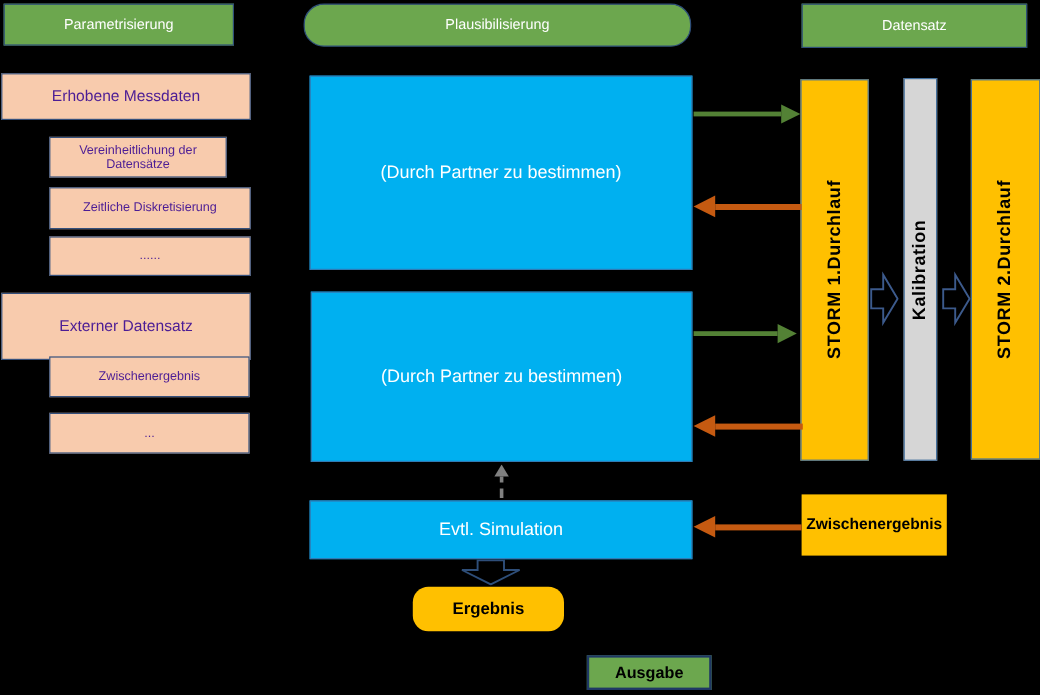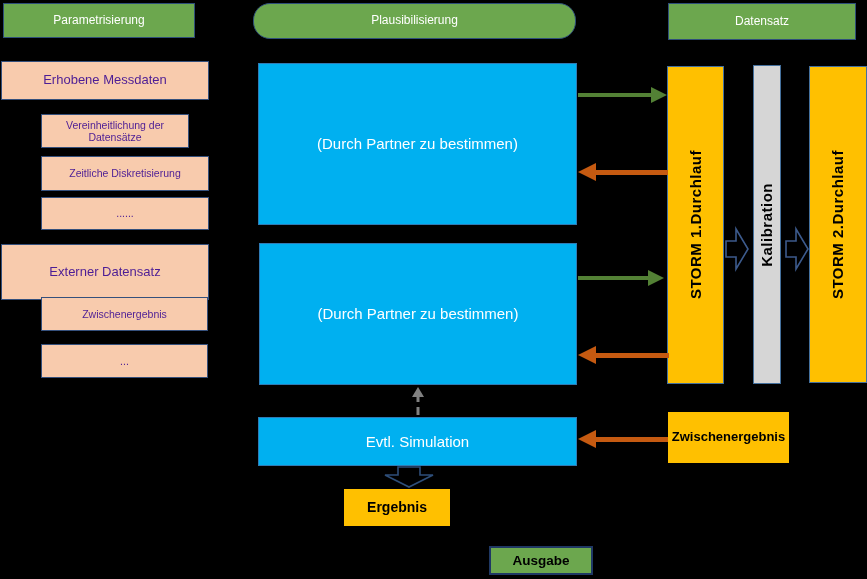--- a/index.html
+++ b/index.html
@@ -61,21 +61,21 @@
   <div class="abs box orange small" style="left:41px;top:114px;width:148px;height:34px;">Vereinheitlichung der Datensätze</div>
   <div class="abs box orange small" style="left:41px;top:156px;width:168px;height:35px;">Zeitliche Diskretisierung</div>
   <div class="abs box orange small" style="left:41px;top:197px;width:168px;height:33px;">......</div>
   <div class="abs box orange" style="left:1px;top:244px;width:208px;height:56px;">Externer Datensatz</div>
   <div class="abs box orange small" style="left:41px;top:297px;width:167px;height:34px;">Zwischenergebnis</div>
   <div class="abs box orange small" style="left:41px;top:344px;width:167px;height:34px;">...</div>
 
   <div class="abs box cyan" style="left:258px;top:63px;width:319px;height:162px;">(Durch Partner zu bestimmen)</div>
   <div class="abs box cyan" style="left:259px;top:243px;width:318px;height:142px;">(Durch Partner zu bestimmen)</div>
   <div class="abs box cyan" style="left:258px;top:417px;width:319px;height:49px;">Evtl. Simulation</div>
-  <div class="abs box yellow" style="left:344px;top:489px;width:106px;height:37px;font-size:14px;">Ergebnis</div>
+  <div class="abs box yellow" style="left:344px;top:489px;width:126px;height:37px;font-size:14px;border-radius:13px;">Ergebnis</div>
   <div class="abs box greenout" style="left:489px;top:546px;width:104px;height:29px;">Ausgabe</div>
 
   <div class="abs box yellow bordered" style="left:667px;top:66px;width:57px;height:318px;">
     <span class="vtext">STORM 1.Durchlauf</span>
   </div>
   <div class="abs box grayv" style="left:753px;top:65px;width:28px;height:319px;">
     <span class="vtext">Kalibration</span>
   </div>
   <div class="abs box yellow bordered" style="left:809px;top:66px;width:58px;height:317px;">
     <span class="vtext">STORM 2.Durchlauf</span>

